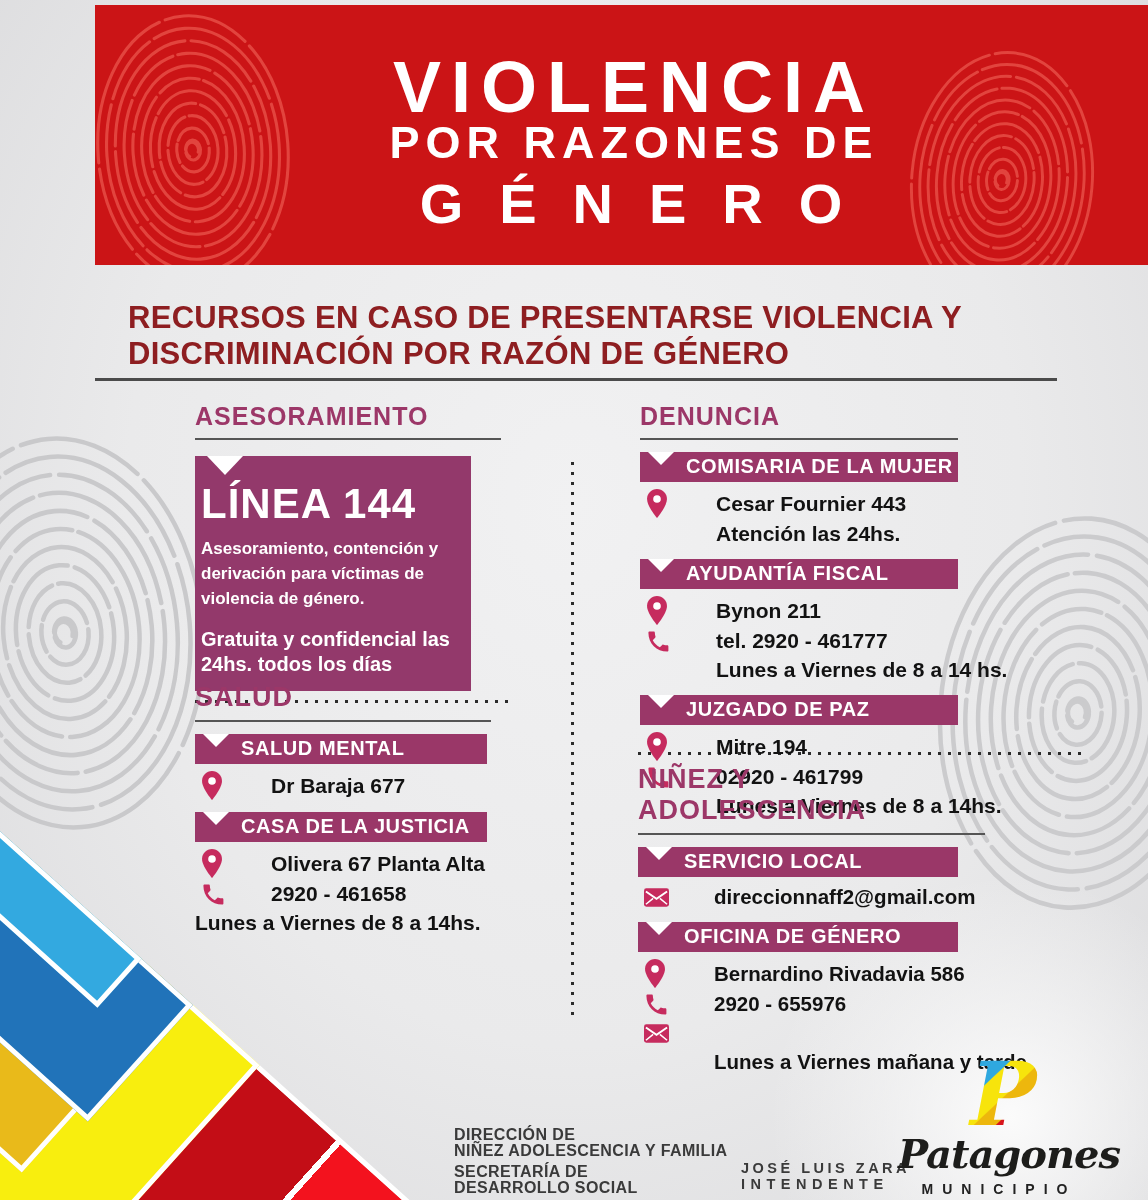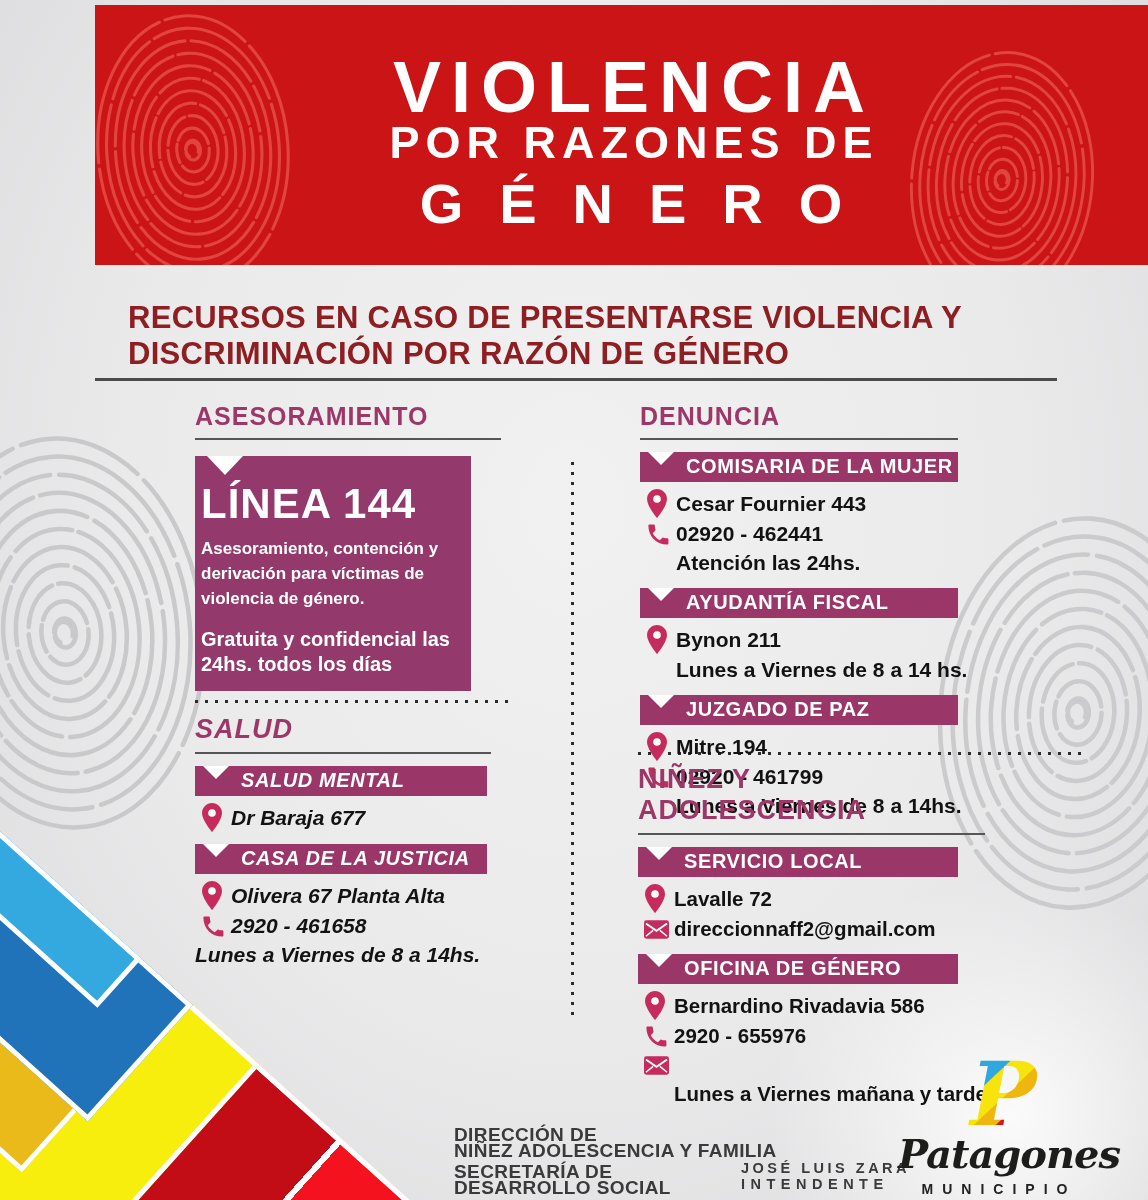--- a/index.html
+++ b/index.html
@@ -39,21 +39,21 @@
   .sec-head.small{ font-size:25px; }
   .sec-head.big  { font-size:27px; }
 
   
   .entries{ position:absolute; }
   .bar{ position:relative; background:#9a3768; height:30px; margin:12px 0 7px 0; }
   .bar .notch{ position:absolute; left:8px; top:0; width:0; height:0;
       border-left:13px solid transparent; border-right:13px solid transparent; border-top:13px solid #fff; }
   .bar .bar-label{ display:block; margin-left:46px; line-height:29px; color:#fff; font-weight:bold;
       font-size:20px; letter-spacing:0.6px; }
-  .crow{ display:flex; align-items:center; margin:3px 0 3px 6px; min-height:26px; }
+  .crow{ display:flex; align-items:center; margin:3px 0 3px 6px; min-height:26px;gap:40px; }
   .crow .cicon{ width:30px; flex:0 0 30px; display:flex; align-items:center; }
   .crow .ctext{ color:#121212; font-weight:bold; font-size:21px; line-height:24px; white-space:nowrap; }
   .crow.flush{ margin-left:0; }
 
   #sec-asesoramiento{ position:absolute; left:195px; top:402px; width:320px; }
   #sec-asesoramiento .sec-head{ width:306px; }
   .linea-box{ position:relative; margin-top:16px; width:276px; min-height:212px;
       background:#93396b; padding:12px 14px 14px 6px; }
   .linea-box .notch{ position:absolute; left:12px; top:0; width:0; height:0;
       border-left:18px solid transparent; border-right:18px solid transparent; border-top:19px solid #fff; }
@@ -61,39 +61,39 @@
   .linea-p{ color:#fff; font-weight:bold; font-size:17px; line-height:25px; margin-top:8px; }
   .linea-p + .linea-p{ margin-top:16px; font-size:20px; }
 
   .dots-h{ position:absolute; height:3px;
       background:repeating-linear-gradient(to right,#2c2c2c 0 3px,transparent 3px 10px); }
   #dots-left{ left:195px; top:700px; width:316px; }
   #dots-right{ left:638px; top:752px; width:448px; }
   .dots-v{ position:absolute; left:571px; top:462px; width:3px; height:558px;
       background:repeating-linear-gradient(to bottom,#2c2c2c 0 3px,transparent 3px 10px); }
 
-  #sec-salud{ position:absolute; left:195px; top:714px; width:330px;font-style:italic; }
+  #sec-salud{ position:absolute; left:195px; top:682px; width:330px; }
   #sec-salud .sec-head{ width:296px; }
   #sec-salud .entries{ position:static; }
   #sec-salud .bar{ width:292px; }
 
   #sec-denuncia{ position:absolute; left:640px; top:402px; width:440px; }
   #sec-denuncia .sec-head{ width:318px; }
   #sec-denuncia .entries{ position:static; }
   #sec-denuncia .bar{ width:318px; }
 
   #sec-ninez{ position:absolute; left:638px; top:764px; width:460px; }
   #sec-ninez .sec-head{ width:347px; font-size:27px; }
   #sec-ninez .entries{ position:static;margin-top:11px; }
   #sec-ninez .bar{ width:320px; }
   #sec-ninez .crow .ctext{ font-size:20.5px; }
 
   
   .footer-org{ position:absolute; left:454px; top:1127px; color:#3a3a3a; font-weight:bold;
-      font-size:19px; line-height:16px; letter-spacing:0.4px; }
+      font-size:16px; line-height:16px; letter-spacing:0.4px; }
   .footer-org .gap{ height:5px; }
   .footer-official{ position:absolute; left:741px; top:1160px; color:#3a3a3a; font-weight:bold;
       font-size:14.5px; line-height:16px; }
   .footer-official .name{ letter-spacing:3.5px; }
   .footer-official .title{ letter-spacing:5.5px; }
 
   .logo{ position:absolute; left:898px; top:1050px; width:196px; text-align:center; }
   .logo .pmark{ width:86px; height:86px; display:block; margin:0 auto; }
   .logo .lname{ font-family:"DejaVu Serif", serif; font-style:italic; font-weight:bold;
       font-size:40px; color:#1d1d1b; line-height:40px; margin-top:-2px; letter-spacing:-1px;}
@@ -225,43 +225,43 @@
         <div class="crow">
           <span class="cicon">
             <svg viewBox="0 0 24 32" width="22" height="29">
               <path fill="#c62b5e" d="M12 0C5.9 0 1 4.9 1 11c0 8.2 11 21 11 21s11-12.8 11-21C23 4.9 18.1 0 12 0z"></path>
               <circle cx="12" cy="11" r="4.2" fill="#fff"></circle>
             </svg>
           </span>
           <span class="ctext">Cesar Fournier 443</span>
         </div>
         <div class="crow">
+          <span class="cicon"></span>
+          <span class="ctext">Atención las 24hs.</span>
+        </div>
+        <div class="bar">
+          <span class="notch"></span>
+          <span class="bar-label">AYUDANTÍA FISCAL</span>
+        </div>
+        <div class="crow">
+          <span class="cicon">
+            <svg viewBox="0 0 24 32" width="22" height="29">
+              <path fill="#c62b5e" d="M12 0C5.9 0 1 4.9 1 11c0 8.2 11 21 11 21s11-12.8 11-21C23 4.9 18.1 0 12 0z"></path>
+              <circle cx="12" cy="11" r="4.2" fill="#fff"></circle>
+            </svg>
+          </span>
+          <span class="ctext">Bynon 211</span>
+        </div>
+        <div class="crow">
           <span class="cicon">
             <svg viewBox="0 0 24 24" width="25" height="25">
               <path fill="#c62b5e" d="M6.5 10.8c1.5 2.9 3.9 5.3 6.8 6.8l2.3-2.3c.3-.3.7-.4 1.1-.3 1.2.4 2.4.6 3.7.6.6 0 1.1.5 1.1 1.1v3.9c0 .6-.5 1.1-1.1 1.1C10.2 21.7 2.3 13.8 2.3 3.6c0-.6.5-1.1 1.1-1.1h4c.6 0 1.1.5 1.1 1.1 0 1.3.2 2.5.6 3.7.1.4 0 .8-.3 1.1l-2.3 2.4z"></path>
             </svg>
           </span>
-          <span class="ctext">02920 - 462441</span>
-        </div>
-        <div class="crow">
-          <span class="cicon"></span>
-          <span class="ctext">Atención las 24hs.</span>
-        </div>
-        <div class="bar">
-          <span class="notch"></span>
-          <span class="bar-label">AYUDANTÍA FISCAL</span>
-        </div>
-        <div class="crow">
-          <span class="cicon">
-            <svg viewBox="0 0 24 32" width="22" height="29">
-              <path fill="#c62b5e" d="M12 0C5.9 0 1 4.9 1 11c0 8.2 11 21 11 21s11-12.8 11-21C23 4.9 18.1 0 12 0z"></path>
-              <circle cx="12" cy="11" r="4.2" fill="#fff"></circle>
-            </svg>
-          </span>
-          <span class="ctext">Bynon 211</span>
+          <span class="ctext">tel. 2920 - 461777</span>
         </div>
         <div class="crow">
           <span class="cicon"></span>
           <span class="ctext">Lunes a Viernes de 8 a 14 hs.</span>
         </div>
         <div class="bar">
           <span class="notch"></span>
           <span class="bar-label">JUZGADO DE PAZ</span>
         </div>
         <div class="crow">
@@ -287,29 +287,20 @@
         </div>
       </div>
   </div>
 
   <div id="sec-ninez">
     <span class="sec-head">NIÑEZ Y ADOLESCENCIA</span>
     <div class="entries">
         <div class="bar">
           <span class="notch"></span>
           <span class="bar-label">SERVICIO LOCAL</span>
-        </div>
-        <div class="crow">
-          <span class="cicon">
-            <svg viewBox="0 0 24 32" width="22" height="29">
-              <path fill="#c62b5e" d="M12 0C5.9 0 1 4.9 1 11c0 8.2 11 21 11 21s11-12.8 11-21C23 4.9 18.1 0 12 0z"></path>
-              <circle cx="12" cy="11" r="4.2" fill="#fff"></circle>
-            </svg>
-          </span>
-          <span class="ctext">Lavalle 72</span>
         </div>
         <div class="crow">
           <span class="cicon">
             <svg viewBox="0 0 26 19" width="25" height="19">
               <rect width="26" height="19" rx="2.5" fill="#c62b5e"></rect>
               <path d="M2 3.2l11 7.6L24 3.2" fill="none" stroke="#fff" stroke-width="2"></path>
               <path d="M2 16.5l7.5-6M24 16.5l-7.5-6" fill="none" stroke="#fff" stroke-width="1.6"></path>
             </svg>
           </span>
           <span class="ctext">direccionnaff2@gmail.com</span>

